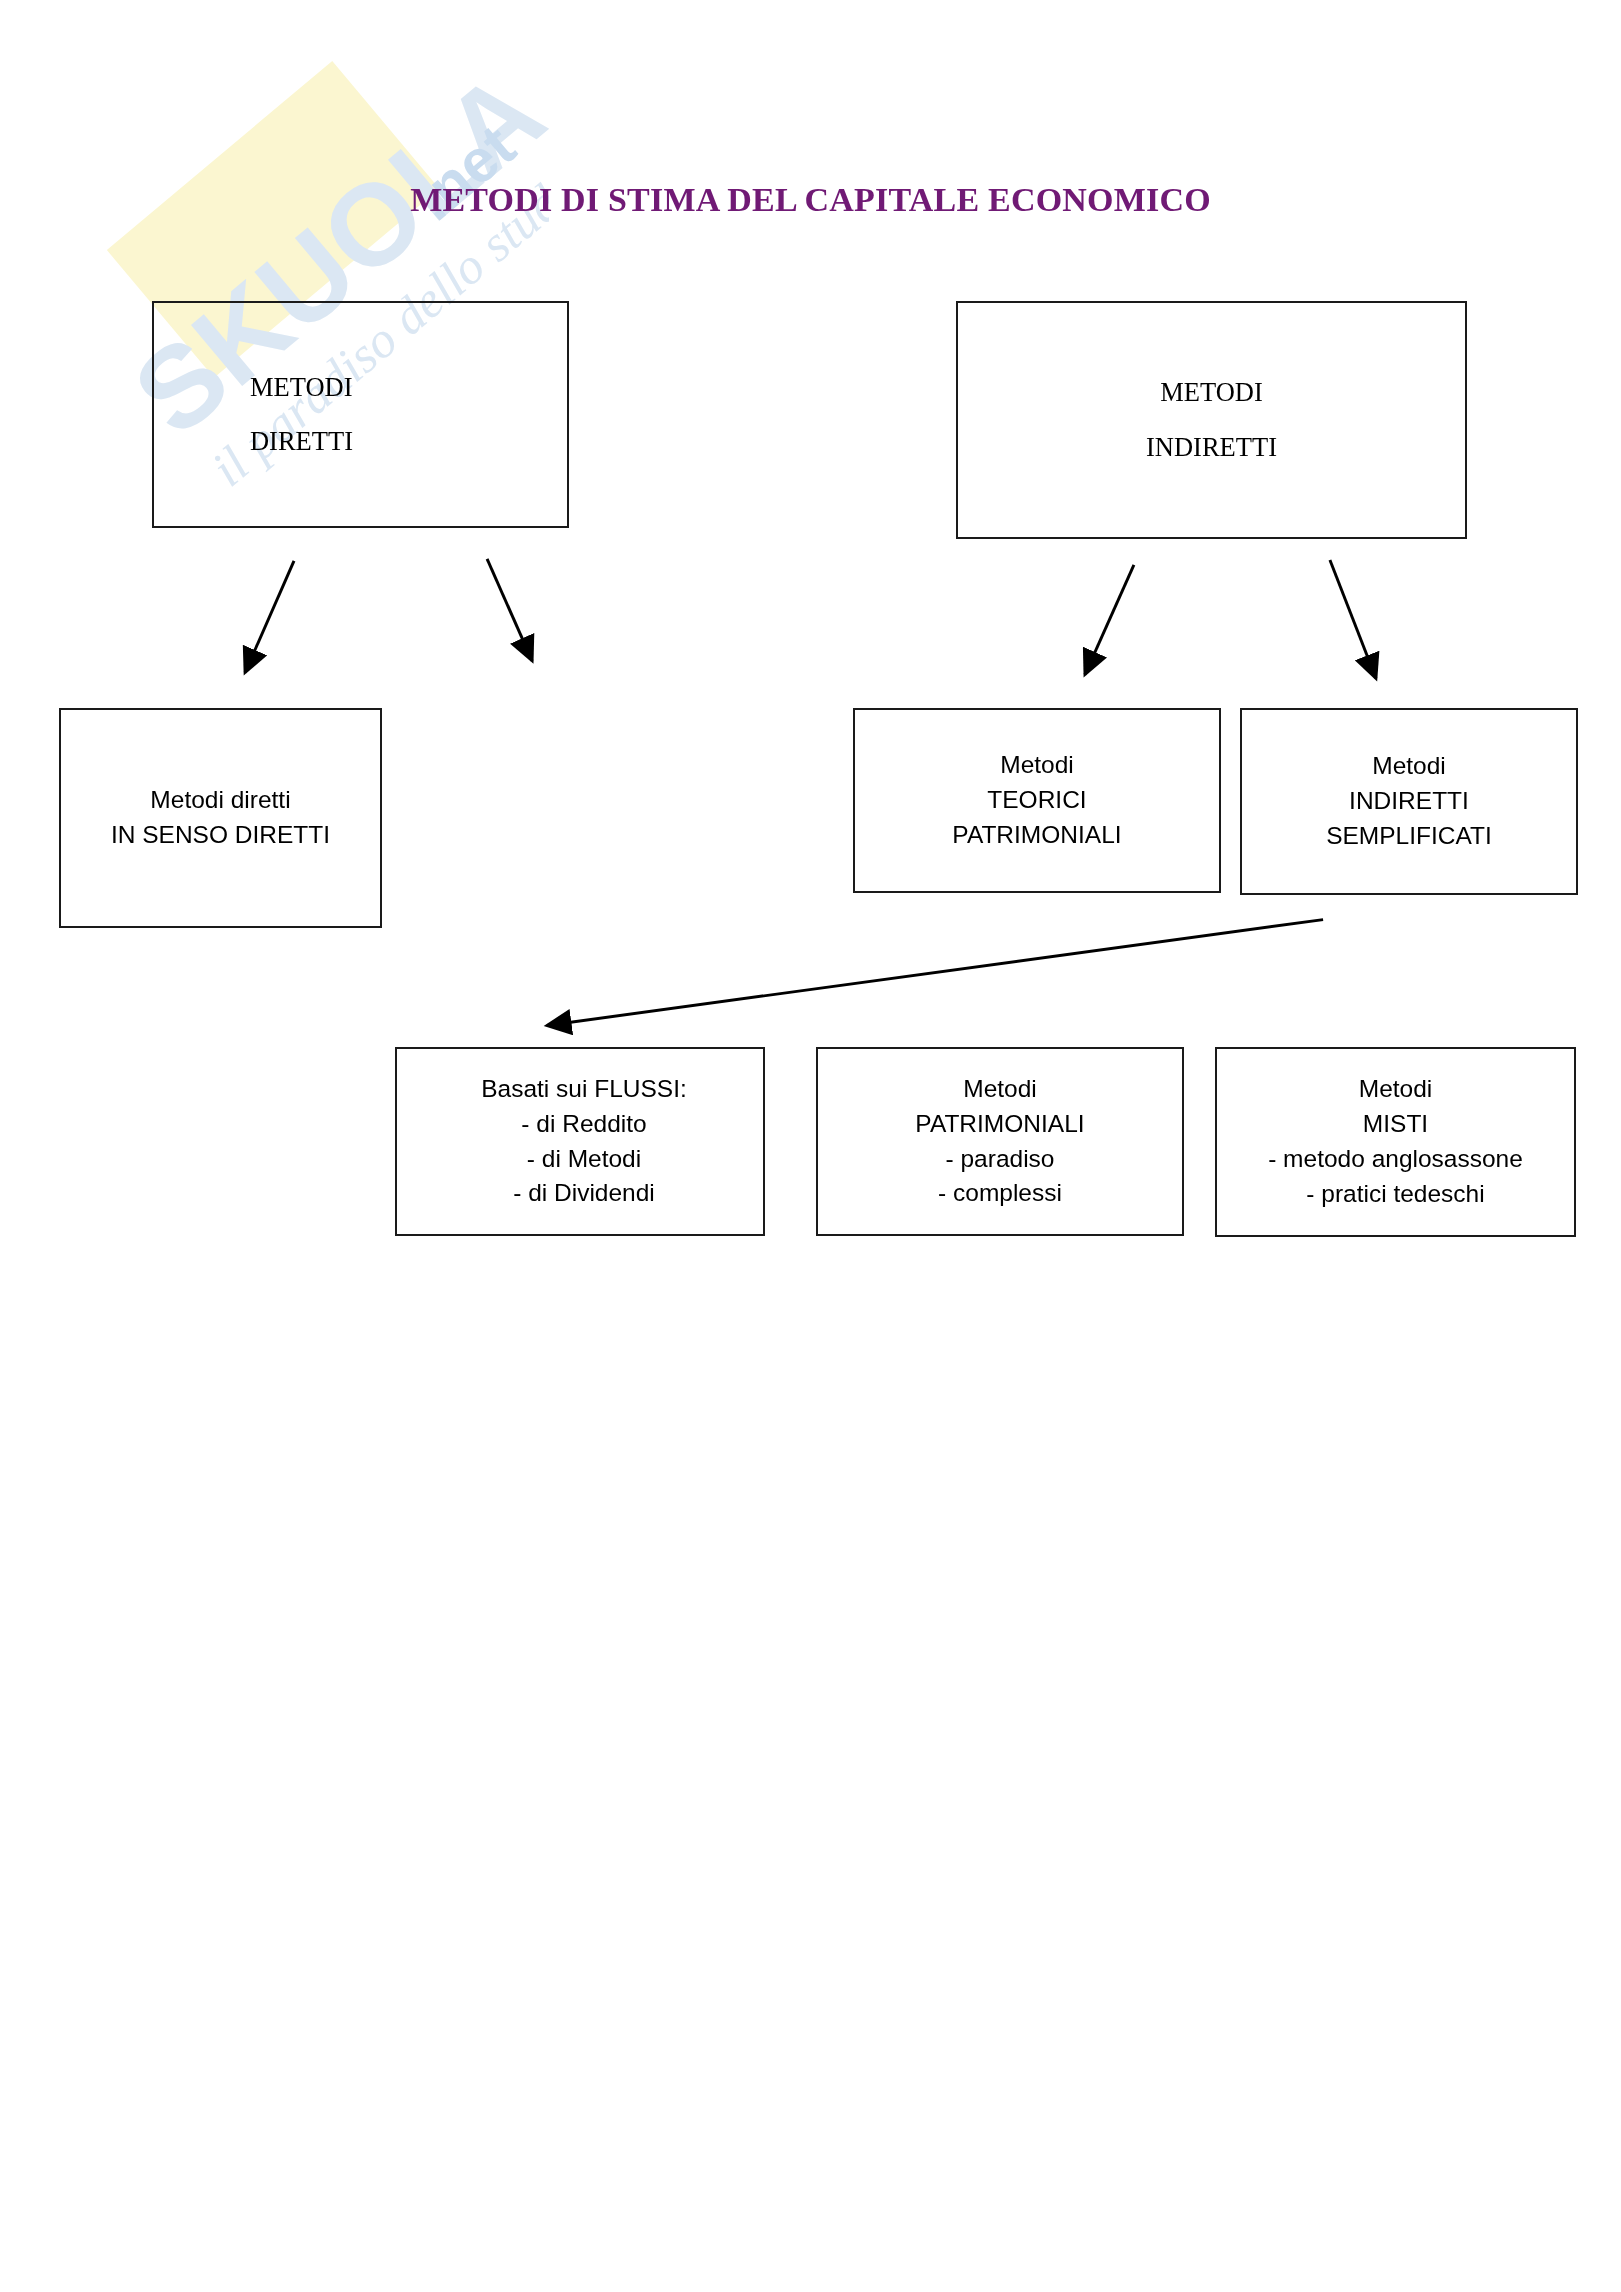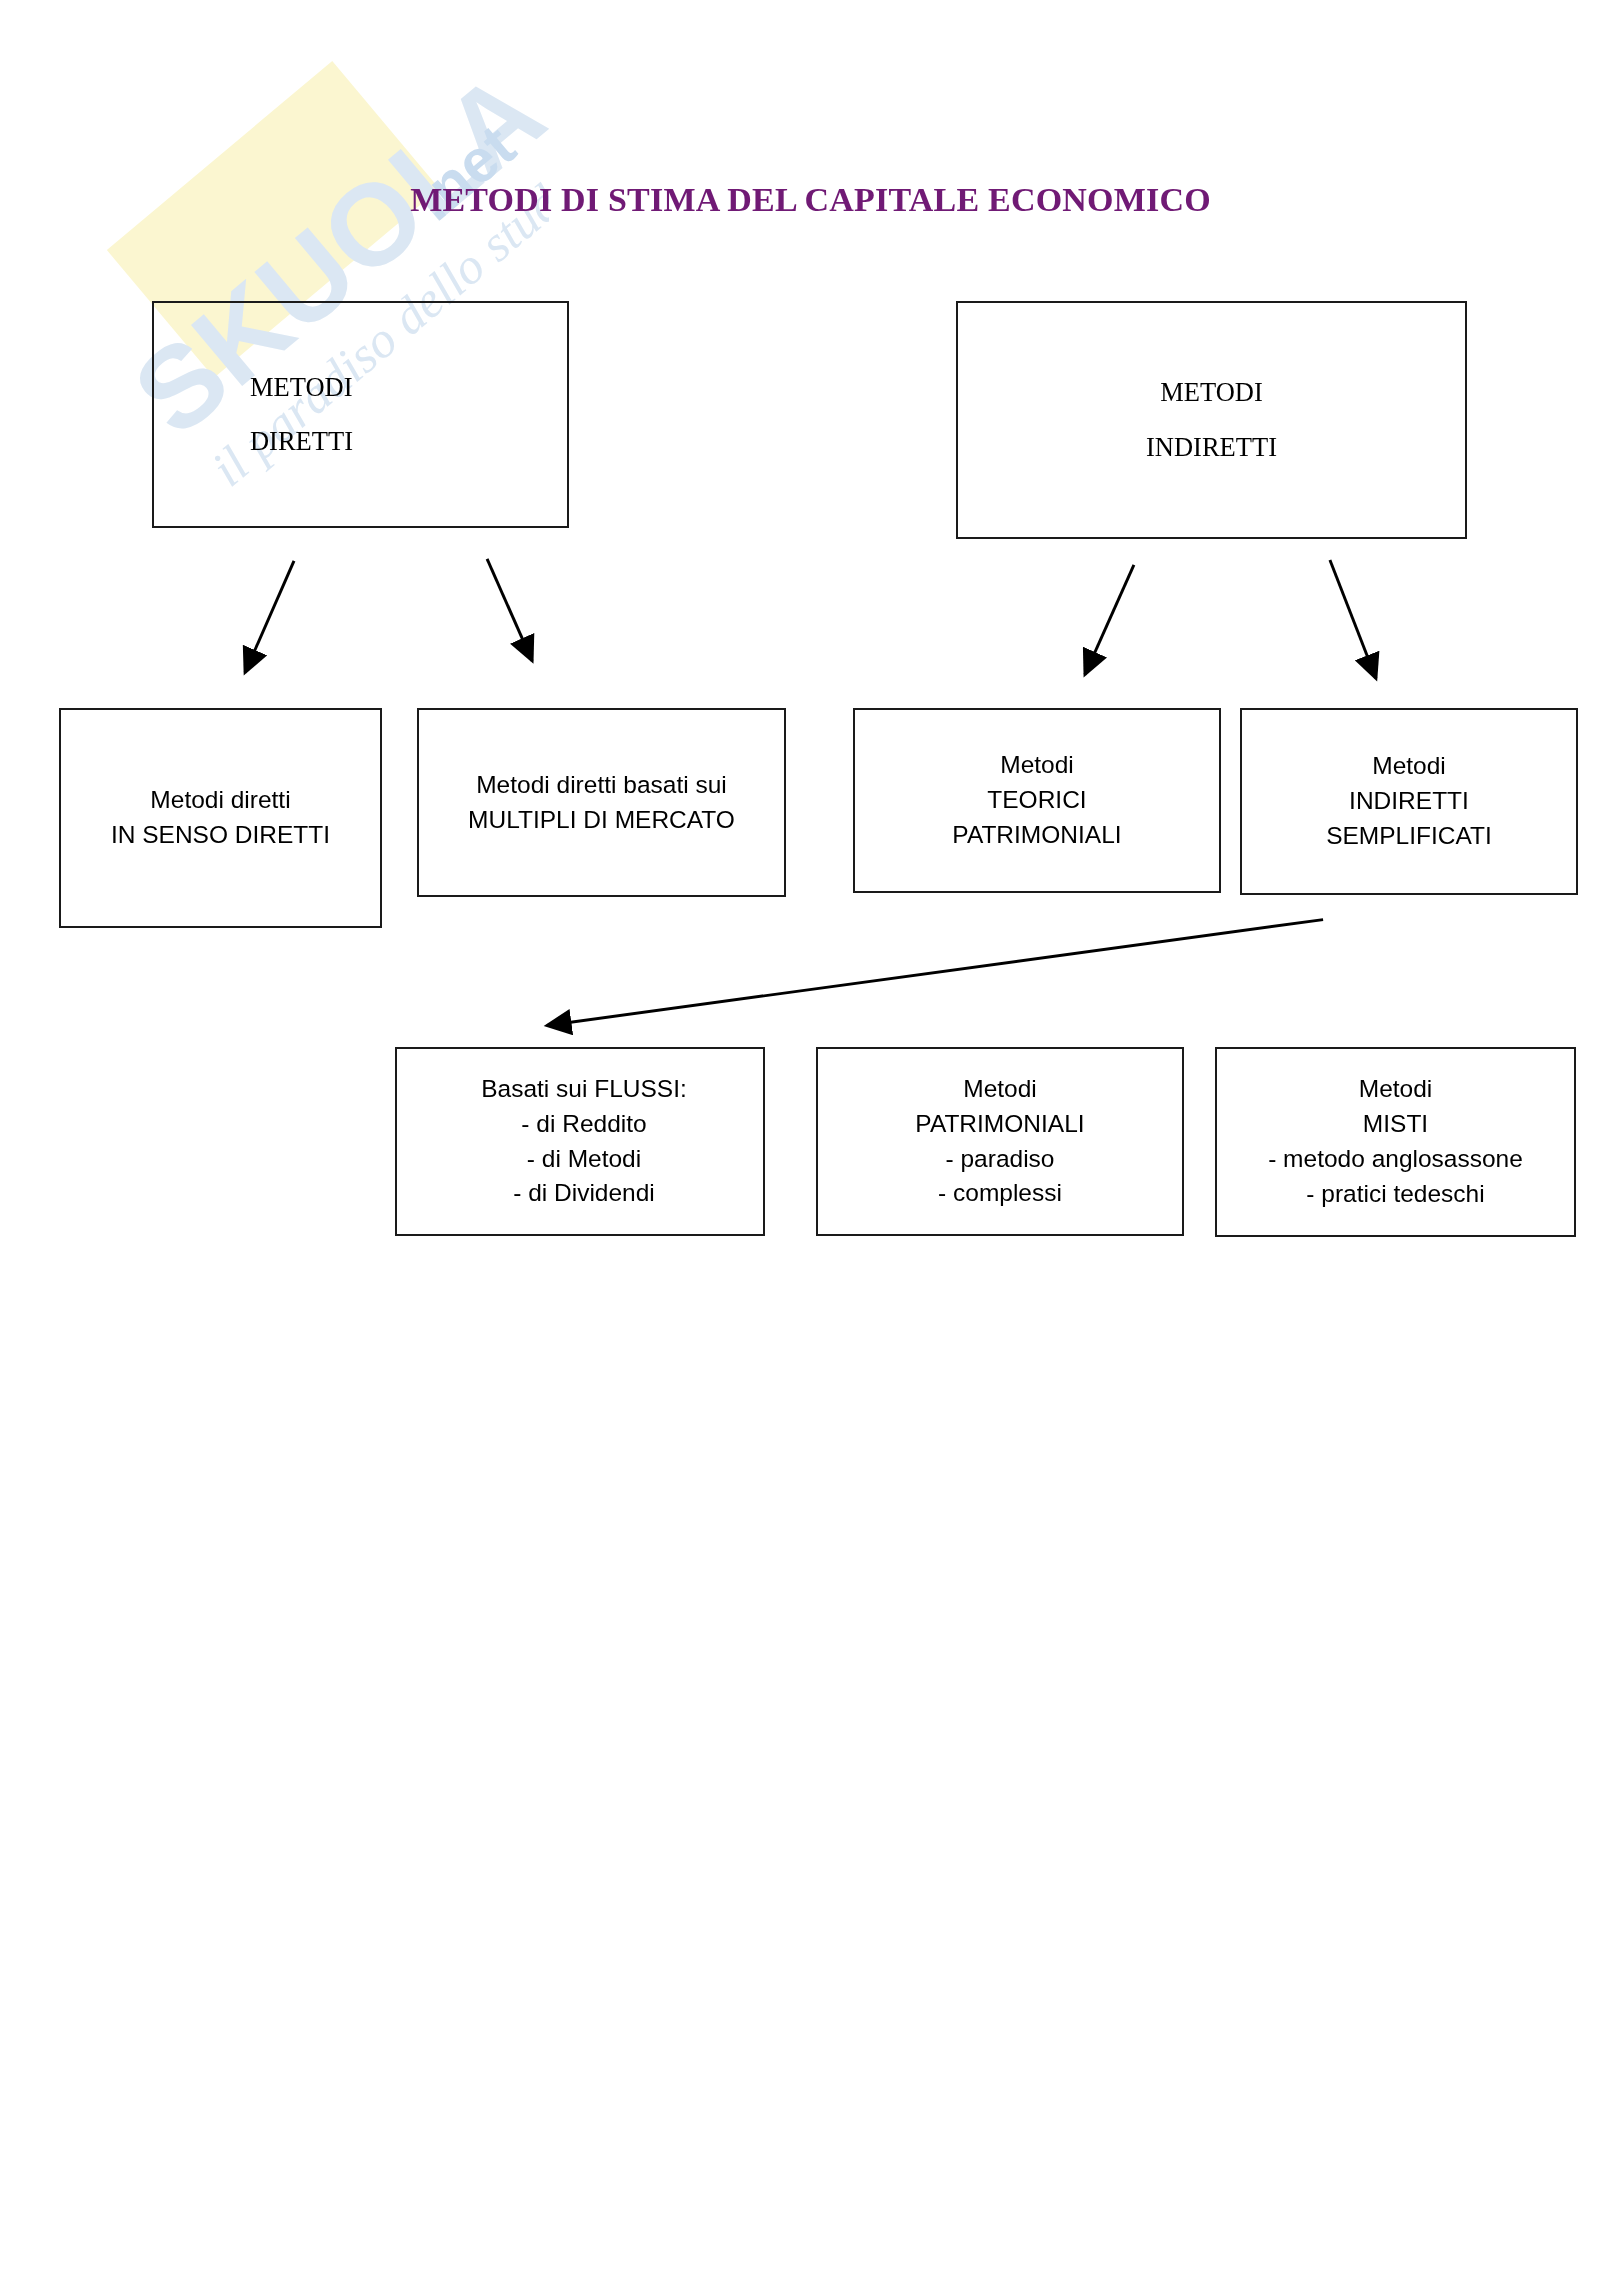--- a/index.html
+++ b/index.html
@@ -141,24 +141,20 @@
   <div class="node serif" id="node-metodi-indiretti" style="left:956px; top:301px; width:511px; height:238px;">
     <span class="line">METODI</span>
     <span class="line">INDIRETTI</span>
   </div>
 
   <div class="node sans" id="node-senso-stretto" style="left:59px; top:708px; width:323px; height:220px;">
     <span class="line">Metodi diretti</span>
     <span class="line">IN SENSO DIRETTI</span>
   </div>
 
-  <div class="node sans" id="node-multipli-mercato" style="left:417px; top:708px; width:369px; height:189px;">
-    <span class="line">Metodi diretti basati sui</span>
-    <span class="line">MULTIPLI DI MERCATO</span>
-  </div>
 
   <div class="node sans" id="node-teorici-fondamentali" style="left:853px; top:708px; width:368px; height:185px;">
     <span class="line">Metodi</span>
     <span class="line">TEORICI</span>
     <span class="line">PATRIMONIALI</span>
   </div>
 
   <div class="node sans" id="node-indiretti-semplificati" style="left:1240px; top:708px; width:338px; height:187px;">
     <span class="line">Metodi</span>
     <span class="line">INDIRETTI</span>

